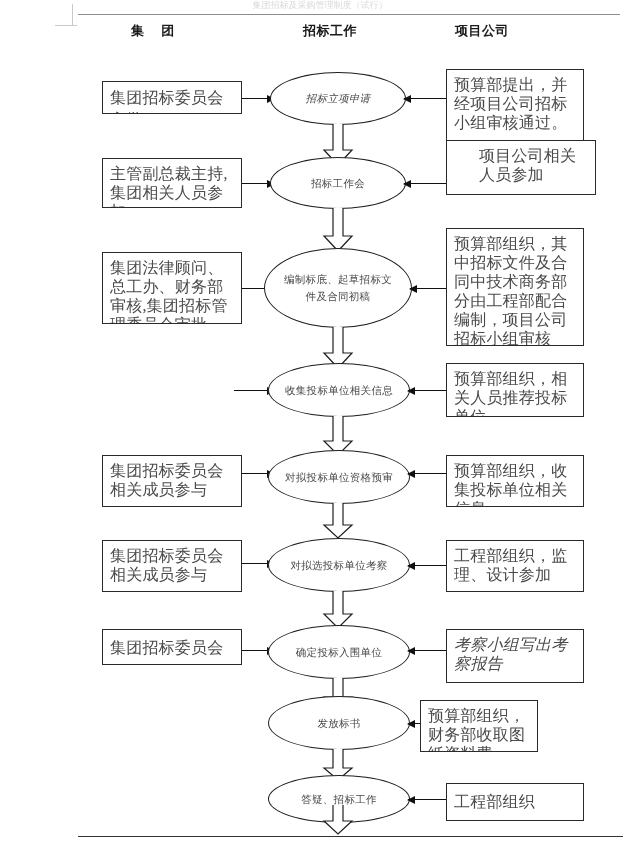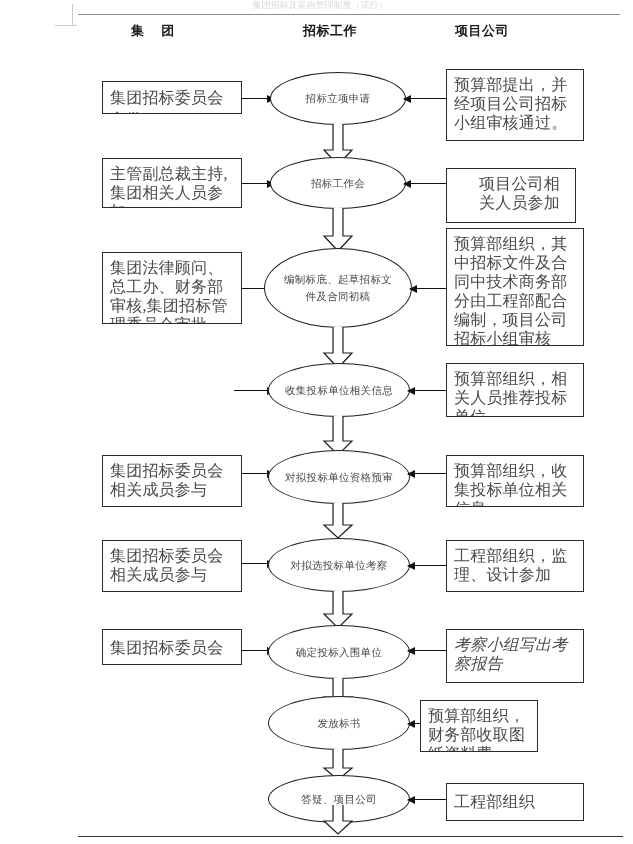--- a/index.html
+++ b/index.html
@@ -93,41 +93,41 @@
   <div class="rule-bottom"></div>
 
   <div class="col-head c1">集 团</div>
   <div class="col-head c2">招标工作</div>
   <div class="col-head c3">项目公司</div>
 
   <div class="box" style="left:102px;top:81px;width:140px;height:33px;line-height:22px;">集团招标委员会审批</div>
   <div class="harrow to-right" style="left:242px;top:98px;width:32px;">
     <span class="head"></span>
     </div>
-  <div class="ell" style="left:270px;top:72px;width:136px;height:53px;">招标立项申请</div>
+  <div class="ell" style="left:270px;top:72px;width:136px;height:53px;font-style:italic;">招标立项申请</div>
   <div class="harrow to-left" style="left:404px;top:98px;width:42px;">
     <span class="head"></span>
     </div>
   <div class="box" style="left:446px;top:69px;width:138px;height:72px;">预算部提出，并经项目公司招标小组审核通过。</div>
 
   <div class="barrow" style="left:322px;top:124px;">
     <svg width="32" height="42" viewBox="0 0 32 42">
       <path d="M11 0 L11 26 L2 26 L16 41 L30 26 L21 26 L21 0" fill="#ffffff" stroke="#1e1e1e" stroke-width="1.2"></path>
     </svg>
   </div>
 
   <div class="box" style="left:102px;top:158px;width:140px;height:50px;">主管副总裁主持,集团相关人员参加</div>
   <div class="harrow to-right" style="left:242px;top:183px;width:32px;">
     <span class="head"></span>
     </div>
   <div class="ell" style="left:270px;top:157px;width:136px;height:52px;">招标工作会</div>
   <div class="harrow to-left" style="left:404px;top:183px;width:42px;">
     <span class="head"></span>
     </div>
-  <div class="box" style="left:446px;top:168px;width:130px;height:55px;padding-left:32px;">项目公司相关人员参加</div>
+  <div class="box" style="left:446px;top:140px;width:150px;height:55px;padding-left:32px;">项目公司相关人员参加</div>
 
   <div class="barrow" style="left:322px;top:208px;">
     <svg width="32" height="44" viewBox="0 0 32 44">
       <path d="M11 0 L11 28 L2 28 L16 43 L30 28 L21 28 L21 0" fill="#ffffff" stroke="#1e1e1e" stroke-width="1.2"></path>
     </svg>
   </div>
 
   <div class="box" style="left:102px;top:252px;width:140px;height:72px;">集团法律顾问、总工办、财务部审核,集团招标管理委员会审批</div>
   <div class="harrow to-right" style="left:242px;top:288px;width:32px;">
     <span class="head"></span>
@@ -212,21 +212,21 @@
     <span class="head"></span>
     </div>
   <div class="box" style="left:420px;top:700px;width:118px;height:52px;">预算部组织，财务部收取图纸资料费</div>
 
   <div class="barrow" style="left:322px;top:749px;">
     <svg width="32" height="32" viewBox="0 0 32 32">
       <path d="M11 0 L11 19 L2 19 L16 31 L30 19 L21 19 L21 0" fill="#ffffff" stroke="#1e1e1e" stroke-width="1.2"></path>
     </svg>
   </div>
 
-  <div class="ell" style="left:268px;top:775px;width:142px;height:48px;padding:0 6px;">答疑、项目公司</div>
+  <div class="ell" style="left:268px;top:775px;width:142px;height:48px;padding:0 6px;">答疑、招标工作</div>
   <div class="harrow to-left" style="left:408px;top:799px;width:38px;">
     <span class="head"></span>
     </div>
   <div class="box" style="left:446px;top:783px;width:138px;height:38px;line-height:26px;">工程部组织</div>
 
   <div class="barrow" style="left:322px;top:805px;">
     <svg width="32" height="30" viewBox="0 0 32 30">
       <path d="M11 0 L11 16 L2 16 L16 29 L30 16 L21 16 L21 0" fill="#ffffff" stroke="#1e1e1e" stroke-width="1.2"></path>
     </svg>
   </div>

